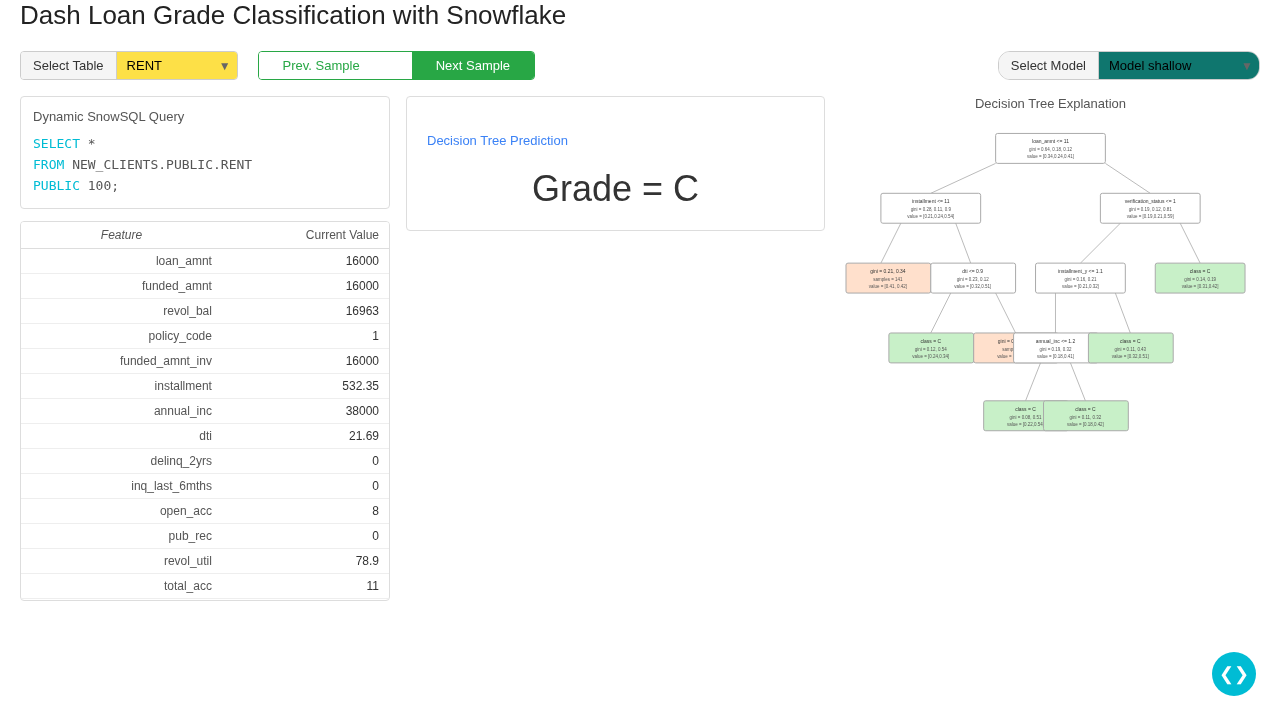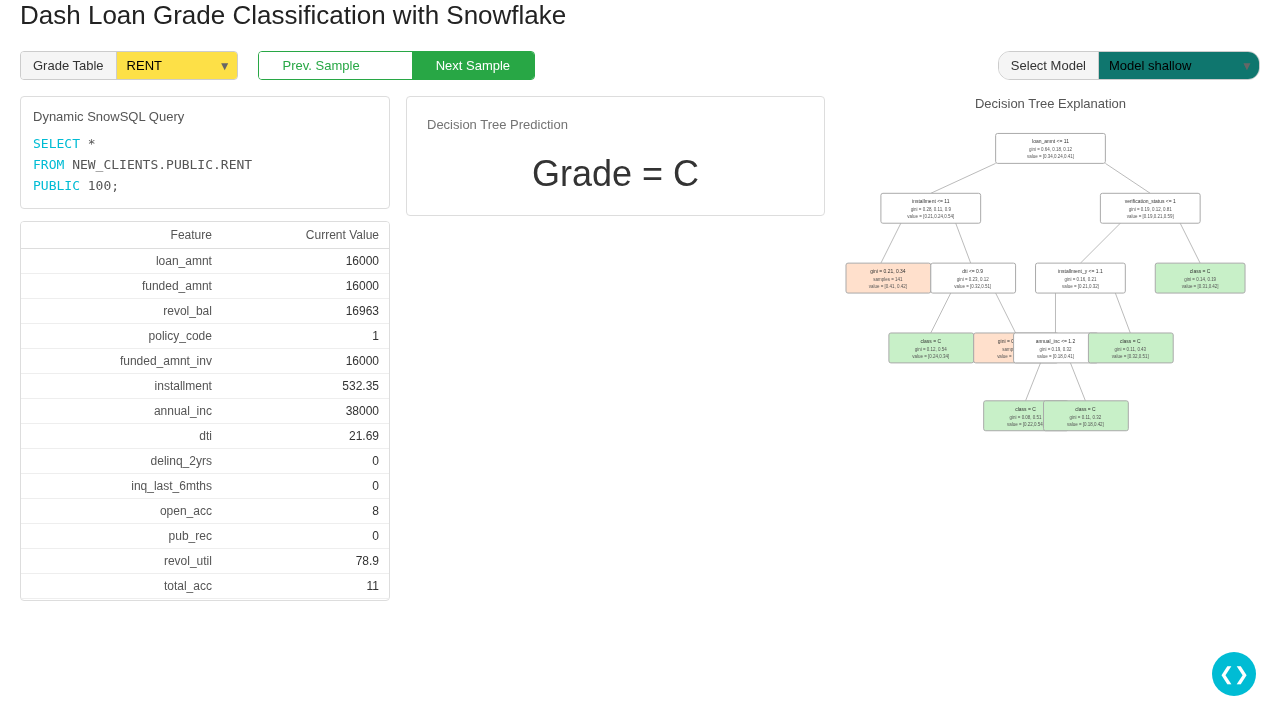--- a/index.html
+++ b/index.html
@@ -36,33 +36,33 @@
     .query-box { border: 1px solid #ddd; border-radius: 4px; padding: 12px; margin-bottom: 12px; background: #fff; }
     .query-title { font-size: 13px; color: #555; margin-bottom: 10px; }
     .query-code { font-family: monospace; font-size: 13px; line-height: 1.6; }
     .kw { color: #00bcd4; }
     .code-default { color: #555; }
 
     
     .feature-table-wrapper { border: 1px solid #ddd; border-radius: 4px; overflow: hidden; max-height: 380px; overflow-y: auto; }
     table { width: 100%; border-collapse: collapse; }
     th { background: #fff; font-weight: 400; color: #555; font-size: 12px; padding: 6px 10px; border-bottom: 1px solid #ddd; }
-    th:first-child { text-align: right; }
+    th:first-child { text-align: center; font-style: italic; }
     th:last-child { text-align: right; }
     td { padding: 5px 10px; border-bottom: 1px solid #eee; font-size: 12px; }
     td:first-child { text-align: right; color: #555; }
     td:last-child { text-align: right; color: #333; }
     tr:last-child td { border-bottom: none; }
 
     
     .middle-panel { flex: 1; min-width: 0; }
 
     
     .prediction-box { border: 1px solid #ddd; border-radius: 4px; padding: 20px; margin-bottom: 12px; background: #fff; min-height: 120px; display: flex; flex-direction: column; }
-    .prediction-title { font-size: 13px; color: #737373; margin-bottom: 20px; }
+    .prediction-title { font-size: 13px; color: #3b82f6; margin-bottom: 20px; margin-top: 16px; }
     .prediction-value { font-size: 36px; font-weight: 300; color: #333; text-align: center; flex: 1; display: flex; align-items: center; justify-content: center; }
 
     
     .right-panel { flex: 1; min-width: 0; }
     .tree-title { font-size: 13px; color: #555; margin-bottom: 10px; text-align: center; }
 
     
     .tree-container { width: 100%; height: 400px; position: relative; overflow: hidden; }
     .tree-svg { width: 100%; height: 100%; }
 
@@ -77,21 +77,21 @@
 </head>
 <body>
 
 <div class="page">
 
   <h1 class="page-title">Dash Loan Grade Classification with Snowflake</h1>
 
   <div class="toolbar">
 
     <div class="select-group">
-      <span class="select-label">Grade Table</span>
+      <span class="select-label">Select Table</span>
       <div class="select-wrapper">
         <select class="select-control">
           <option>RENT</option>
         </select>
         <span class="select-arrow">▼</span>
       </div>
     </div>
 
     <div class="sample-buttons">
       <button class="btn-prev">Prev. Sample</button>

